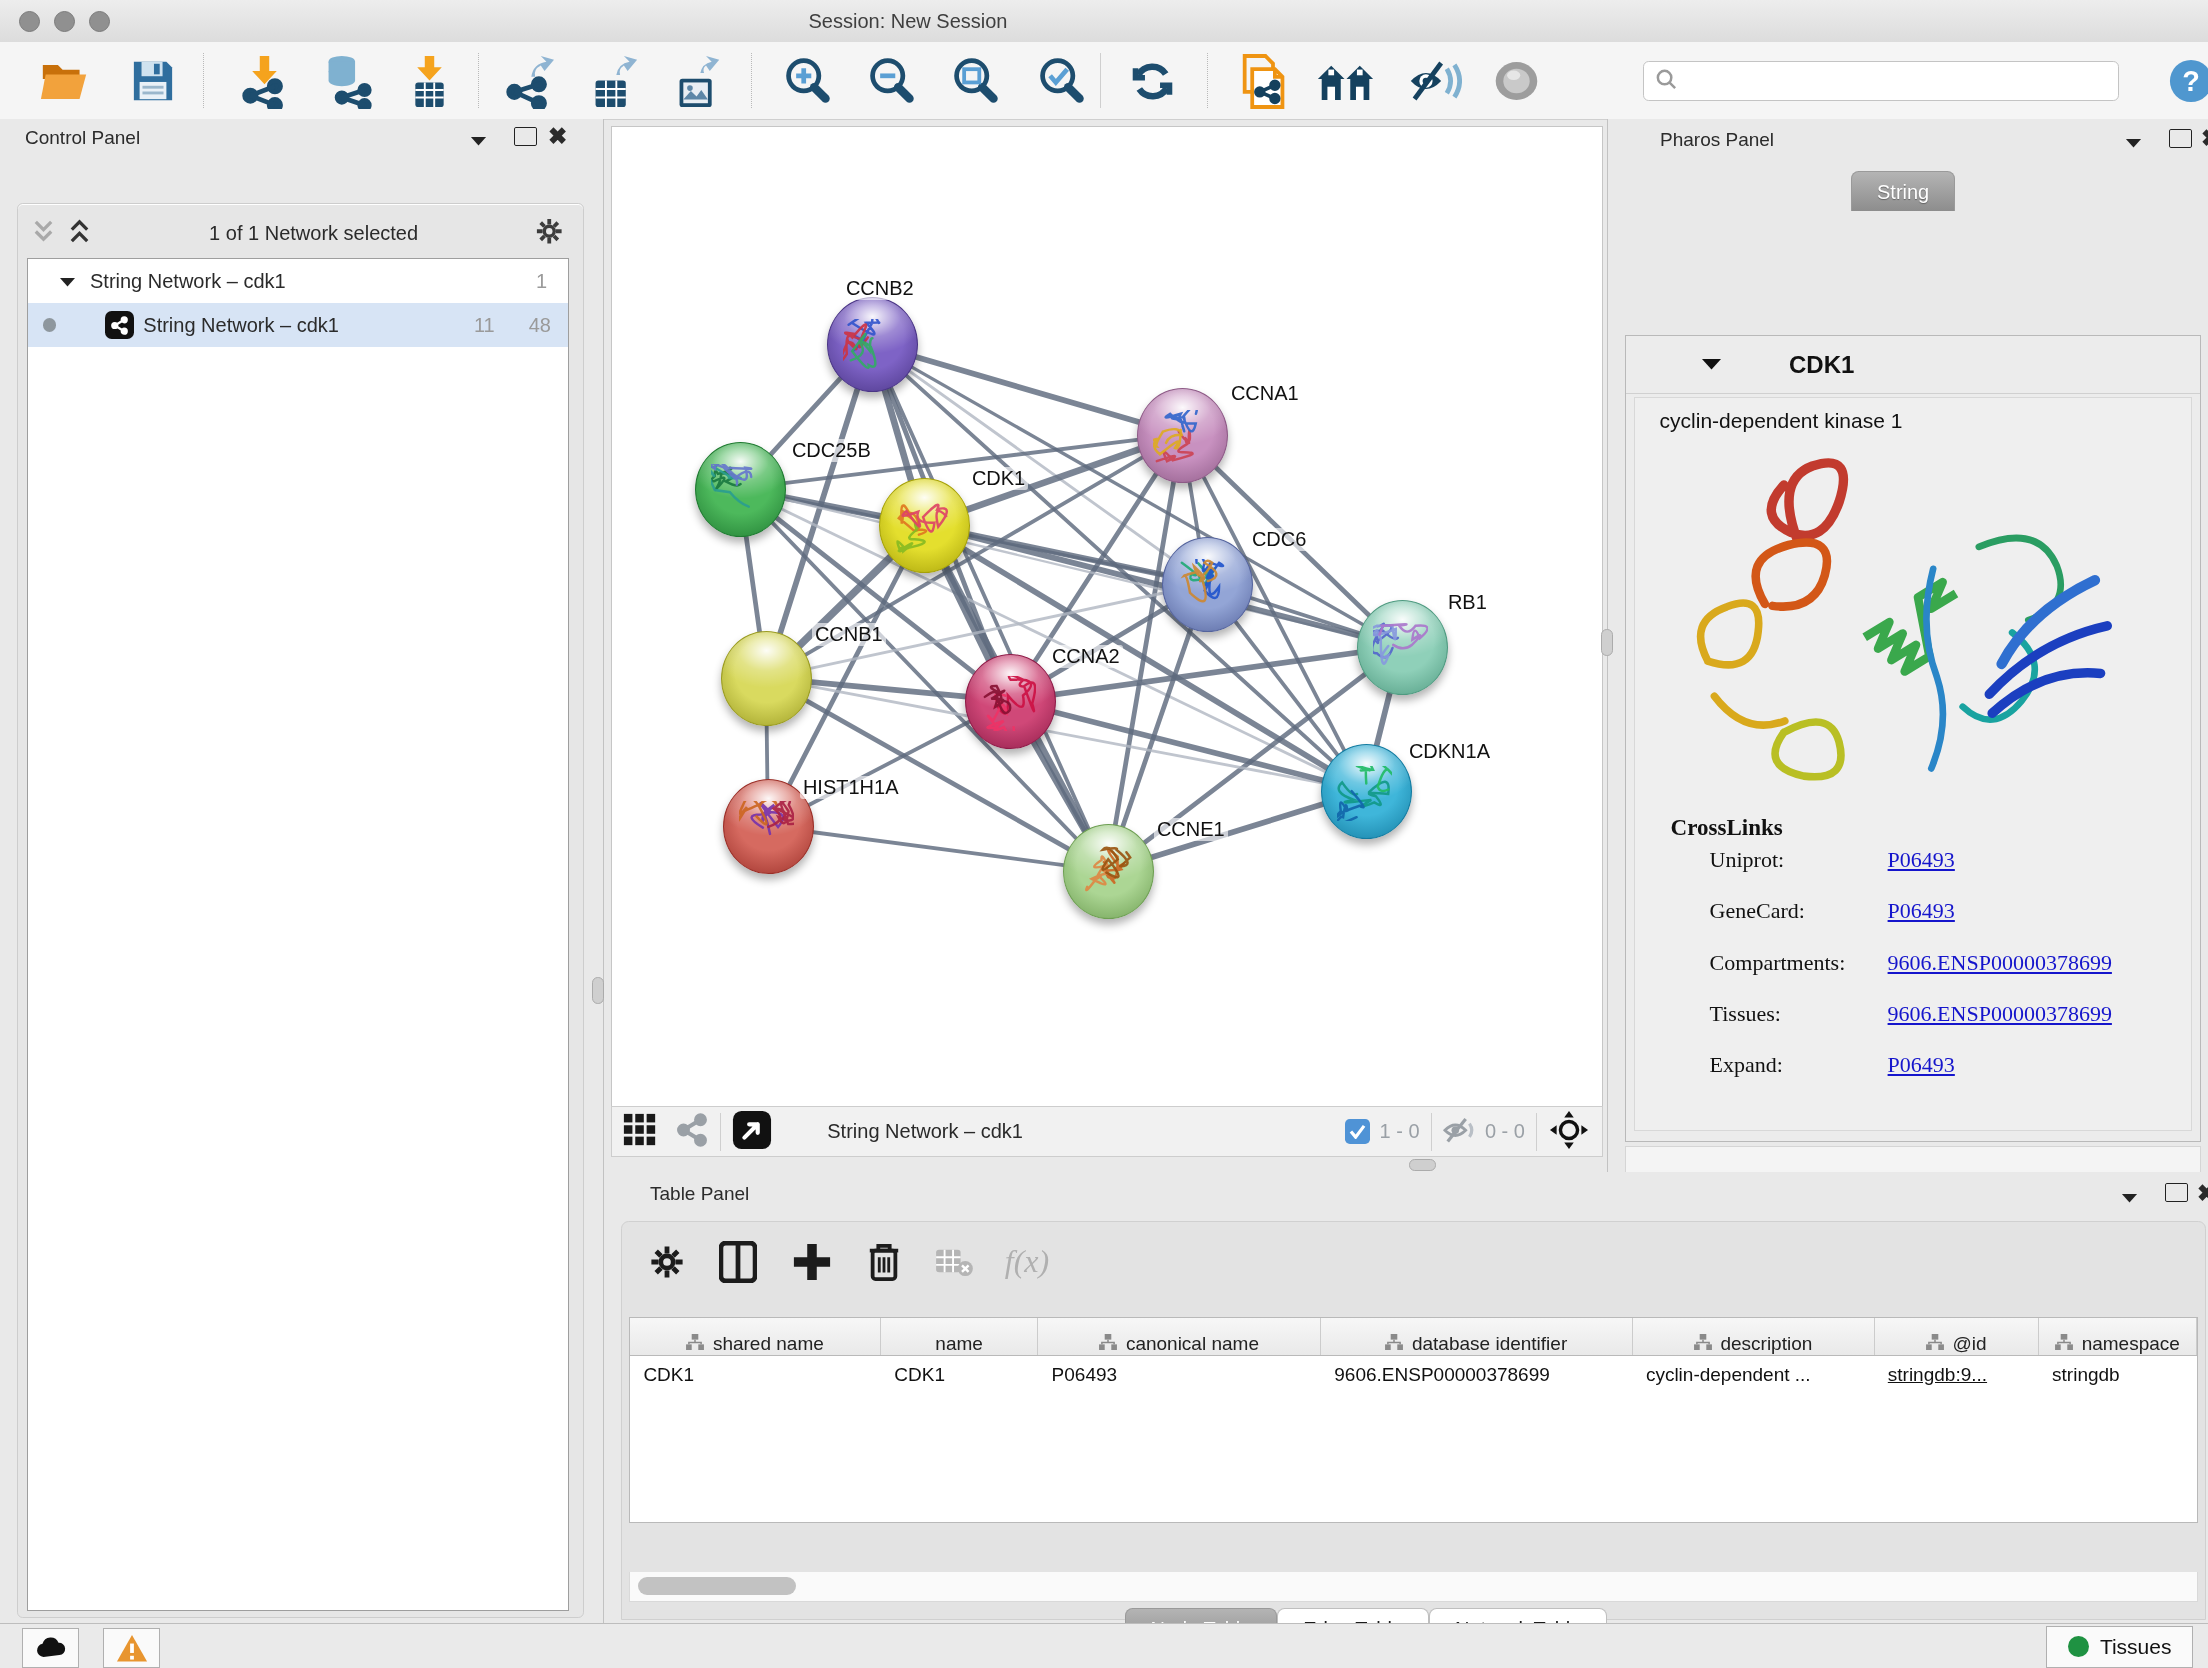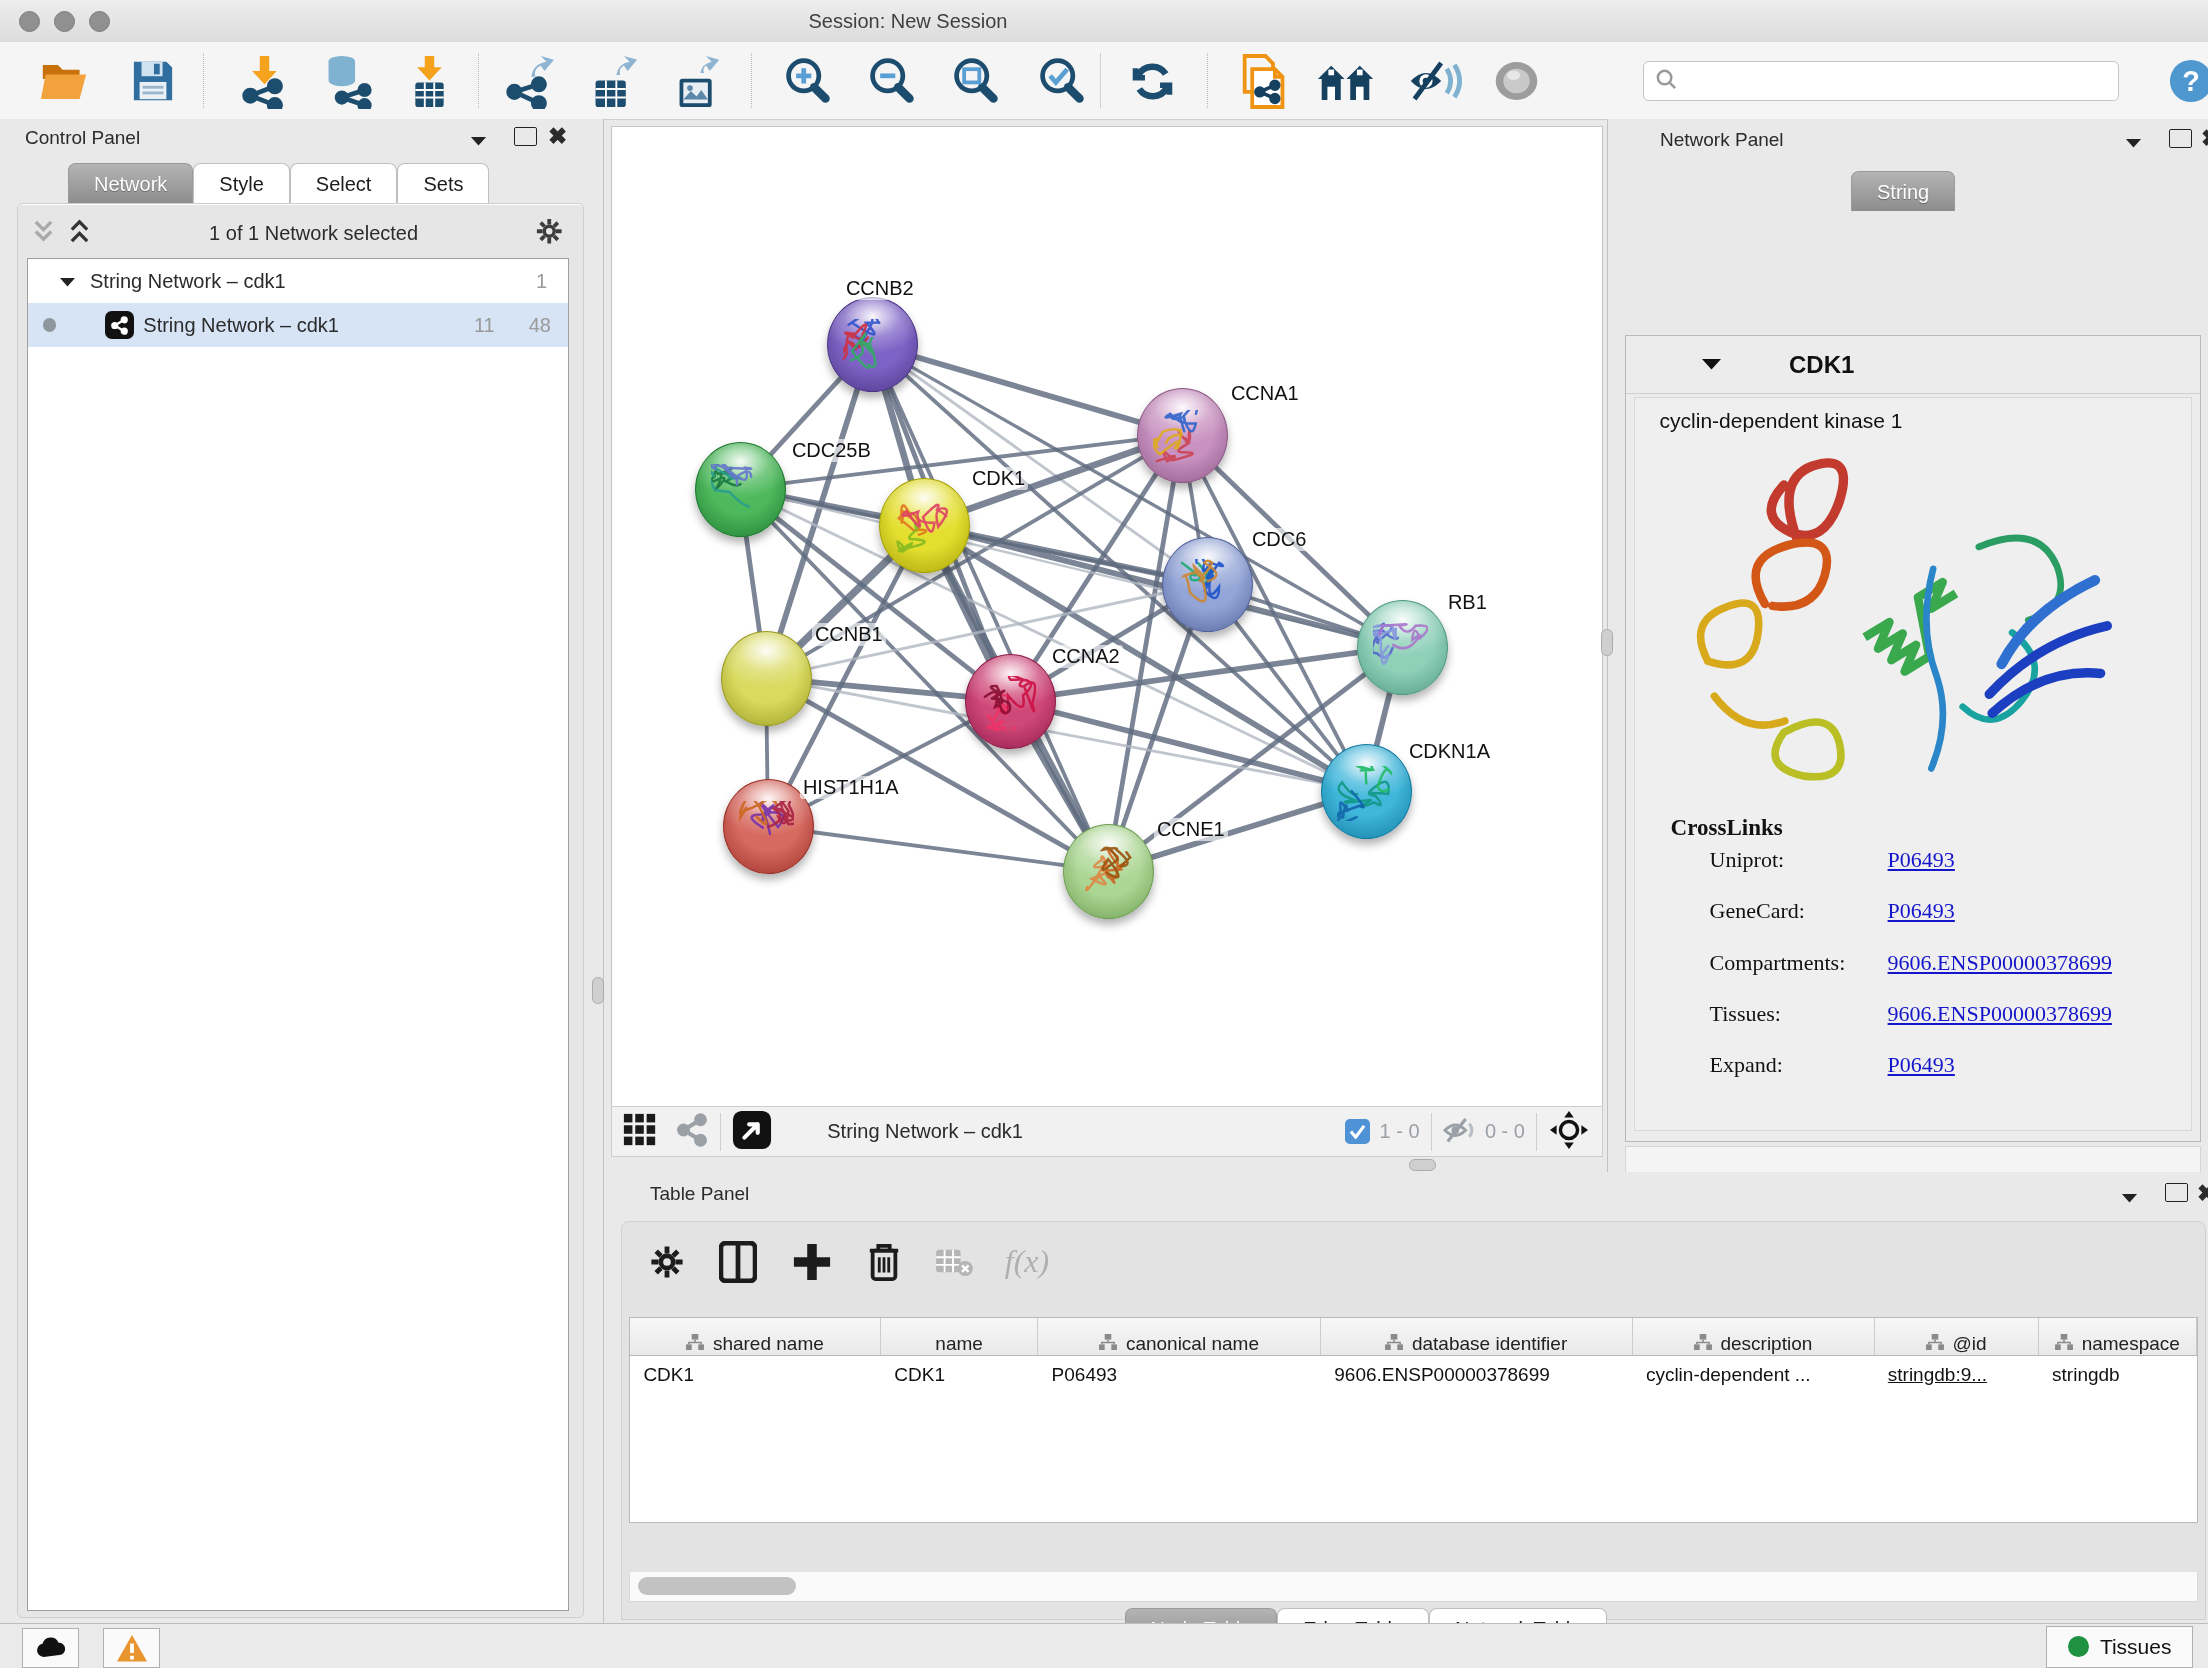--- a/index.html
+++ b/index.html
@@ -261,21 +261,20 @@
     </div>
   </div>
 
   <div class="abs cp">
     <div class="abs panel-title" style="left:25px;top:7.6px">Control Panel</div>
     <div class="abs" style="left:470px;top:13.3px"><svg width="17" height="11.4" viewBox="0 0 18 12">
           <path d="M1 2 h16 l-8 9z" fill="#222"></path>
         </svg></div>
     <div class="abs float-box" style="left:514px;top:7.6px"></div>
     <div class="abs" style="left:548px;top:3.8px;font-size:23px;font-weight:bold">✖</div>
-    <div class="abs" style="left:68px;top:44px" id="cp-tabs"><div class="tab active">Network</div><div class="tab">Style</div><div class="tab">Select</div><div class="tab">Sets</div></div>
     <div class="abs groupbox"></div>
     <div class="abs selbar">
       <span style="margin-left:7.6px"><svg width="25" height="27" viewBox="0 0 26 28" fill="none" stroke="#a9a9a9" stroke-width="3.4">
             <path d="M5 4 l8 8 8-8 M5 14 l8 8 8-8"></path>
           </svg></span>
       <span style="margin-left:11.4px"><svg width="25" height="27" viewBox="0 0 26 28" fill="none" stroke="#333" stroke-width="3.4">
             <path d="M5 12 l8-8 8 8 M5 24 l8-8 8 8"></path>
           </svg></span>
       <span style="flex:1;text-align:center;font-size:20px">1 of 1 Network selected</span>
       <span style="margin-right:13.3px"><svg width="28.5" height="28.5" viewBox="0 0 30 30" fill="#3c3c3c">
@@ -469,21 +468,21 @@
           <path d="M21 1 l5 7 h-10z"></path>
           <path d="M21 41 l5-7 h-10z"></path>
           <path d="M1 21 l7-5 v10z"></path>
           <path d="M41 21 l-7-5 v10z"></path>
         </svg></span>
   </div>
   <div class="abs" style="left:611px;top:1158px;width:992px;height:14.3px;background:#e9e9e9"></div>
   <div class="abs hhandle" style="left:1409px;top:1159px"></div>
 
   <div class="abs rp">
-    <div class="abs panel-title" style="left:52px;top:9.5px">Network Panel</div>
+    <div class="abs panel-title" style="left:52px;top:9.5px">Pharos Panel</div>
     <div class="abs" style="left:517px;top:15px"><svg width="17" height="11.4" viewBox="0 0 18 12">
           <path d="M1 2 h16 l-8 9z" fill="#222"></path>
         </svg></div>
     <div class="abs float-box" style="left:561px;top:9.5px"></div>
     <div class="abs" style="left:593px;top:5.7px;font-size:23px;font-weight:bold">✖</div>
     <div class="abs tab active" style="left:243px;top:52px">String</div>
     <div class="abs box2">
       <div class="abs gene-row">
         <span style="margin-left:76px"><svg width="19" height="12.4" viewBox="0 0 20 13">
               <path d="M0 1 h20 l-10 11z" fill="#111"></path>

